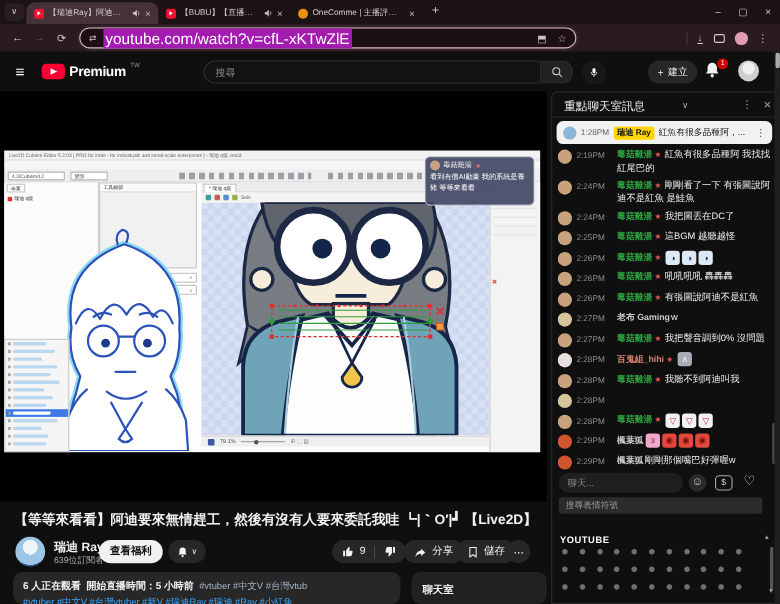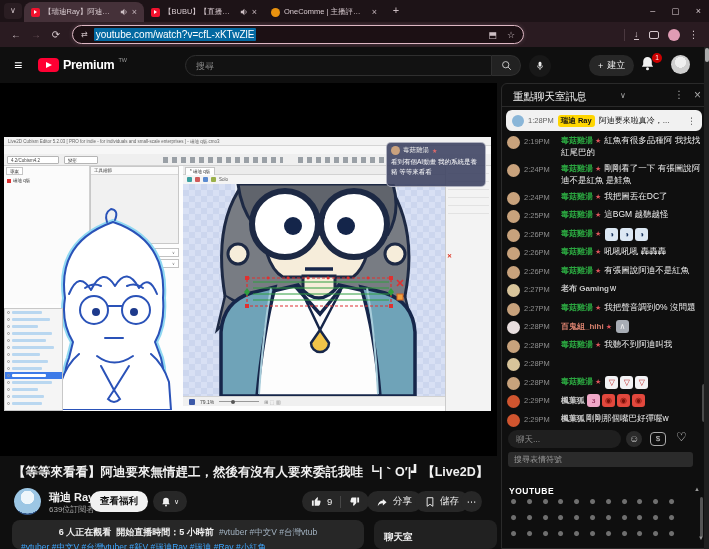--- a/index.html
+++ b/index.html
@@ -20,21 +20,21 @@
   .fav-oc { background:#e8920f; border-radius:50%; }
   .newtab { width:16px; height:16px; margin:0 0 3px 4px; color:#cdbfc4; font-size:11px; line-height:15px; text-align:center; }
   .wincontrols { position:absolute; right:8px; top:0; height:22px; display:flex; gap:16px; align-items:center; color:#d6c9ce; font-size:9px; }
   .speaker-ic { width:8px; height:8px; flex:none; color:#cdbfc4; }
 
   .addressbar { position:absolute; left:0; top:22px; width:709px; height:25px; background:#2a1b21; display:flex; align-items:center; }
   .nav-ic { width:20px; text-align:center; color:#d6c9ce; font-size:10px; }
   .nav-ic.dim { color:#6e585f; }
   .urlpill { display:flex; align-items:center; height:19px; width:452px; margin-left:6px; border:1.5px solid #ddb7c3; border-radius:10px; background:#1c1014; padding:0 8px; box-shadow:0 0 4px #a786914d; }
   .tune-ic { color:#cdbfc4; font-size:8px; margin-right:6px; }
-  .urltext { font-size:10px; color:#fff; background:#0369a1; padding:1px 2px; border-radius:1px; white-space:nowrap; }
+  .urltext { font-size:14px; color:#fff; background:#a21caf; padding:1px 2px; border-radius:1px; white-space:nowrap; }
   .url-right { margin-left:auto; display:flex; gap:10px; color:#cdbfc4; font-size:9px; }
   .extrow { display:flex; align-items:center; gap:9px; margin-left:10px; }
   .extdot { width:9px; height:9px; border-radius:50%; }
   .bar-sep { width:1px; height:12px; background:#4a383f; }
   .dl-ic { color:#d6c9ce; font-size:9px; border-bottom:1px solid #d6c9ce; line-height:9px; }
   .card-ic { width:10px; height:8px; border:1px solid #d6c9ce; border-radius:2px; }
   .avatar-mini { width:12px; height:12px; border-radius:50%; background:#e09cb4; }
   .kebab { color:#d6c9ce; font-size:10px; }
 
   
@@ -109,21 +109,21 @@
   .chsubs { position:absolute; left:49px; top:504px; font-size:8px; color:#aaa; }
   .pillbtn { position:absolute; top:491px; height:21px; border-radius:11px; background:#272727; color:#f1f1f1; font-size:9.5px; display:flex; align-items:center; gap:5px; padding:0 10px; }
   .perks { left:90px; background:#f1f1f1; color:#0f0f0f; font-weight:bold; }
   .bellbtn { left:153px; padding:0 8px; gap:3px; }
   .likes { left:302px; padding:0 9px; }
   .likes .ldiv { width:1px; height:12px; background:#474747; margin:0 3px; }
   .sharebtn { left:367px; }
   .savebtn { left:415px; }
   .morebtn { left:461px; width:21px; padding:0; justify-content:center; }
   .descbox { position:absolute; left:12px; top:520px; width:352px; height:29px; background:#272727; border-radius:8px; padding:6px 9px; overflow:hidden; }
-  .descline1 { font-size:9px; font-weight:bold; color:#f1f1f1; white-space:nowrap;text-align:center; }
+  .descline1 { font-size:9px; font-weight:bold; color:#f1f1f1; white-space:nowrap; }
   .descline1 .tags { font-weight:normal; color:#a3b3c2; font-size:8.5px; }
   .descline2 { font-size:8.5px; color:#3ea6ff; margin-top:3px; white-space:nowrap; }
   .chatroombox { position:absolute; left:374px; top:520px; width:123px; height:29px; background:#212121; border-radius:8px; padding:6px 10px; }
   .chatroombox span { font-size:9.5px; font-weight:bold; color:#f1f1f1; }
 
   
   .chatpanel { position:absolute; left:501px; top:83px; width:208px; height:466px; background:#0f0f0f; border:1px solid #2a2a2a; border-radius:6px 6px 0 0; }
   .chathdr { position:absolute; left:0; top:0; width:100%; height:23px; border-bottom:1px solid #2a2a2a; }
   .chathdr .t { position:absolute; left:11px; top:6px; font-size:10.5px; color:#f1f1f1; }
   .chathdr .chev { position:absolute; left:118px; top:7px; font-size:8px; color:#aaa; }
@@ -551,21 +551,21 @@
     <div class="chathdr">
       <span class="t">重點聊天室訊息</span>
       <span class="chev">∨</span>
       <span class="kb">⋮</span>
       <span class="x">×</span>
     </div>
     <div class="pinned">
       <span class="pav"></span>
       <span class="ptime">1:28PM</span>
       <span class="pbadge">瑞迪 Ray</span>
-      <span class="ptext">阿迪要來啦真冷，...</span>
+      <span class="ptext">紅魚有很多品種阿，...</span>
       <span class="pkb">⋮</span>
     </div>
     <div class="msgs">
 
     <div class="msg">
           <span class="mav" style="background: rgb(200, 162, 124);"></span>
           <span class="mtime">2:19PM</span>
           <span class="mbody">
             <span class="muser u-member">毒菇雞湯</span><span class="mstar">★</span><span class="mtext">紅魚有很多品種阿 我找找紅尾巴的</span>
           </span>

